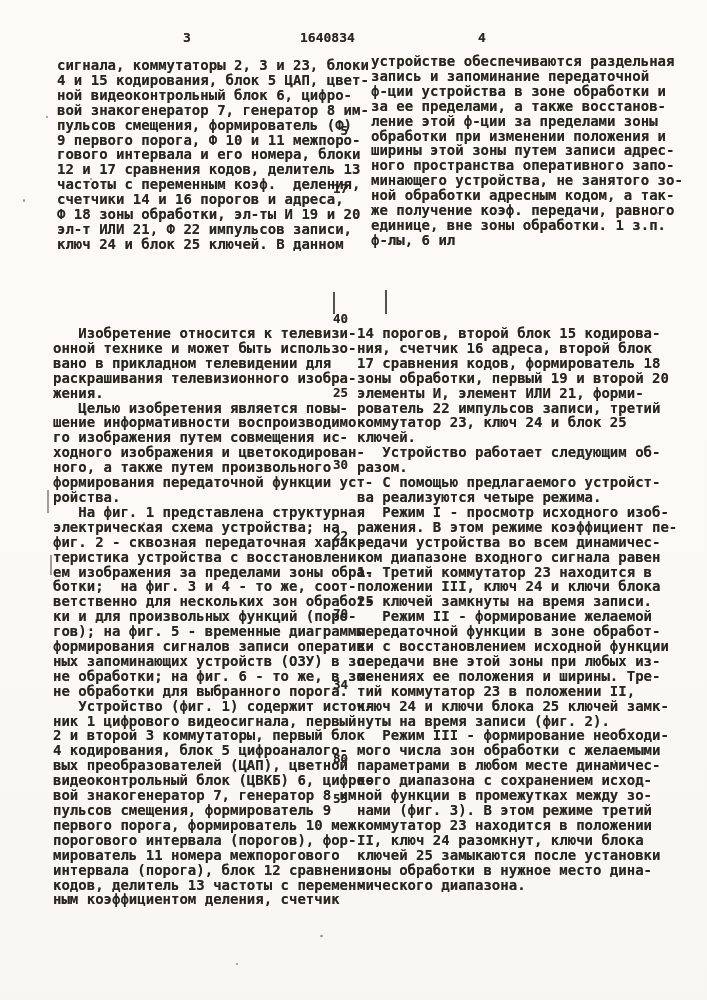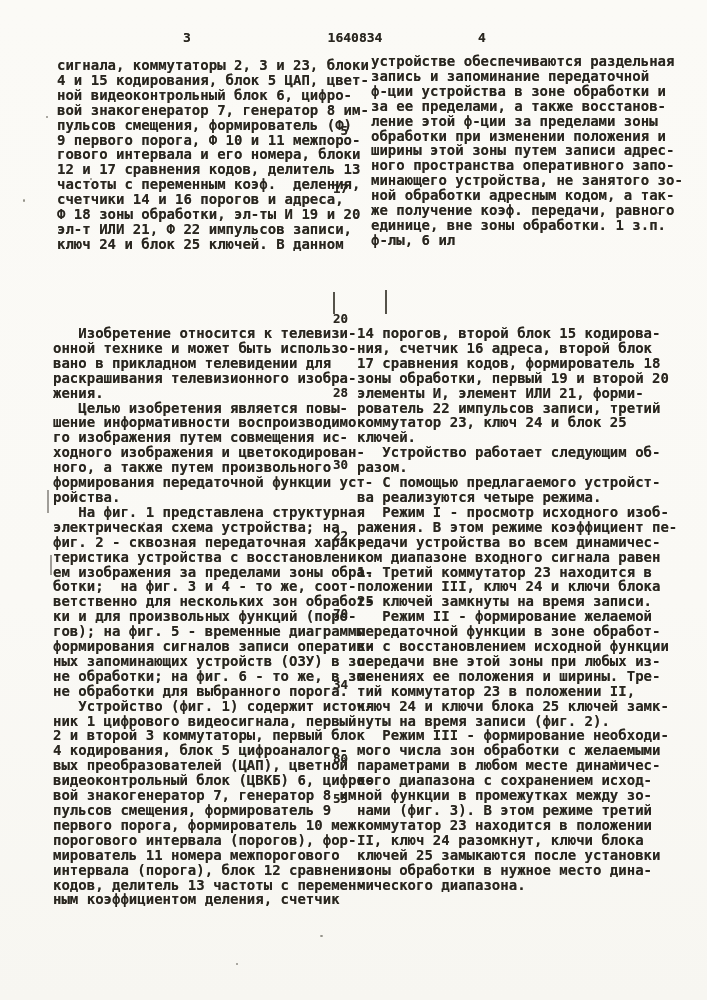--- a/index.html
+++ b/index.html
@@ -7,21 +7,21 @@
   .page{
     position:relative;width:707px;height:1000px;overflow:hidden;
     background:linear-gradient(180deg,#fbfaf6 0%,#faf9f5 60%,#f7f6f1 100%);
     font-family:"DejaVu Sans Mono","Liberation Mono",monospace;
     color:#29261f;
   }
   .hdr-item{
     position:absolute;top:30px;font-size:13px;font-weight:bold;
     text-shadow:0 0 .6px rgba(41,38,31,.55);
   }
-  .hdr-center{left:300px;width:110px;text-align:center;}
+  .hdr-center{left:300px;width:110px;}
   .col{
     position:absolute;font-size:14px;line-height:14.9px;font-weight:bold;
     white-space:pre;text-shadow:0 0 .6px rgba(41,38,31,.5);
   }
   .gutter-num{
     position:absolute;left:326px;width:22px;text-align:right;
     font-size:12.5px;font-weight:bold;line-height:14px;
     text-shadow:0 0 .6px rgba(41,38,31,.5);
   }
   .tick{position:absolute;width:1.5px;background:#55524a;}
@@ -137,22 +137,22 @@
 ной функции в промежутках между зо-
 нами (фиг. 3). В этом режиме третий
 коммутатор 23 находится в положении
 II, ключ 24 разомкнут, ключи блока
 ключей 25 замыкаются после установки
 зоны обработки в нужное место дина-
 мического диапазона.</div>
 
   <span class="gutter-num" style="top:124px">5</span>
   <span class="gutter-num" style="top:182px">17</span>
-  <span class="gutter-num" style="top:312px">20</span>
-  <span class="gutter-num" style="top:386px">28</span>
+  <span class="gutter-num" style="top:312px">40</span>
+  <span class="gutter-num" style="top:386px">25</span>
   <span class="gutter-num" style="top:458px">30</span>
   <span class="gutter-num" style="top:529px">22</span>
   <span class="gutter-num" style="top:607px">70</span>
   <span class="gutter-num" style="top:678px">34</span>
   <span class="gutter-num" style="top:752px">80</span>
   <span class="gutter-num" style="top:792px">55</span>
 
   <div class="tick" style="left:333px;top:292px;height:22px"></div>
   <div class="tick" style="left:385px;top:290px;height:24px"></div>
   <div class="tick faint" style="left:47px;top:490px;height:23px"></div>

